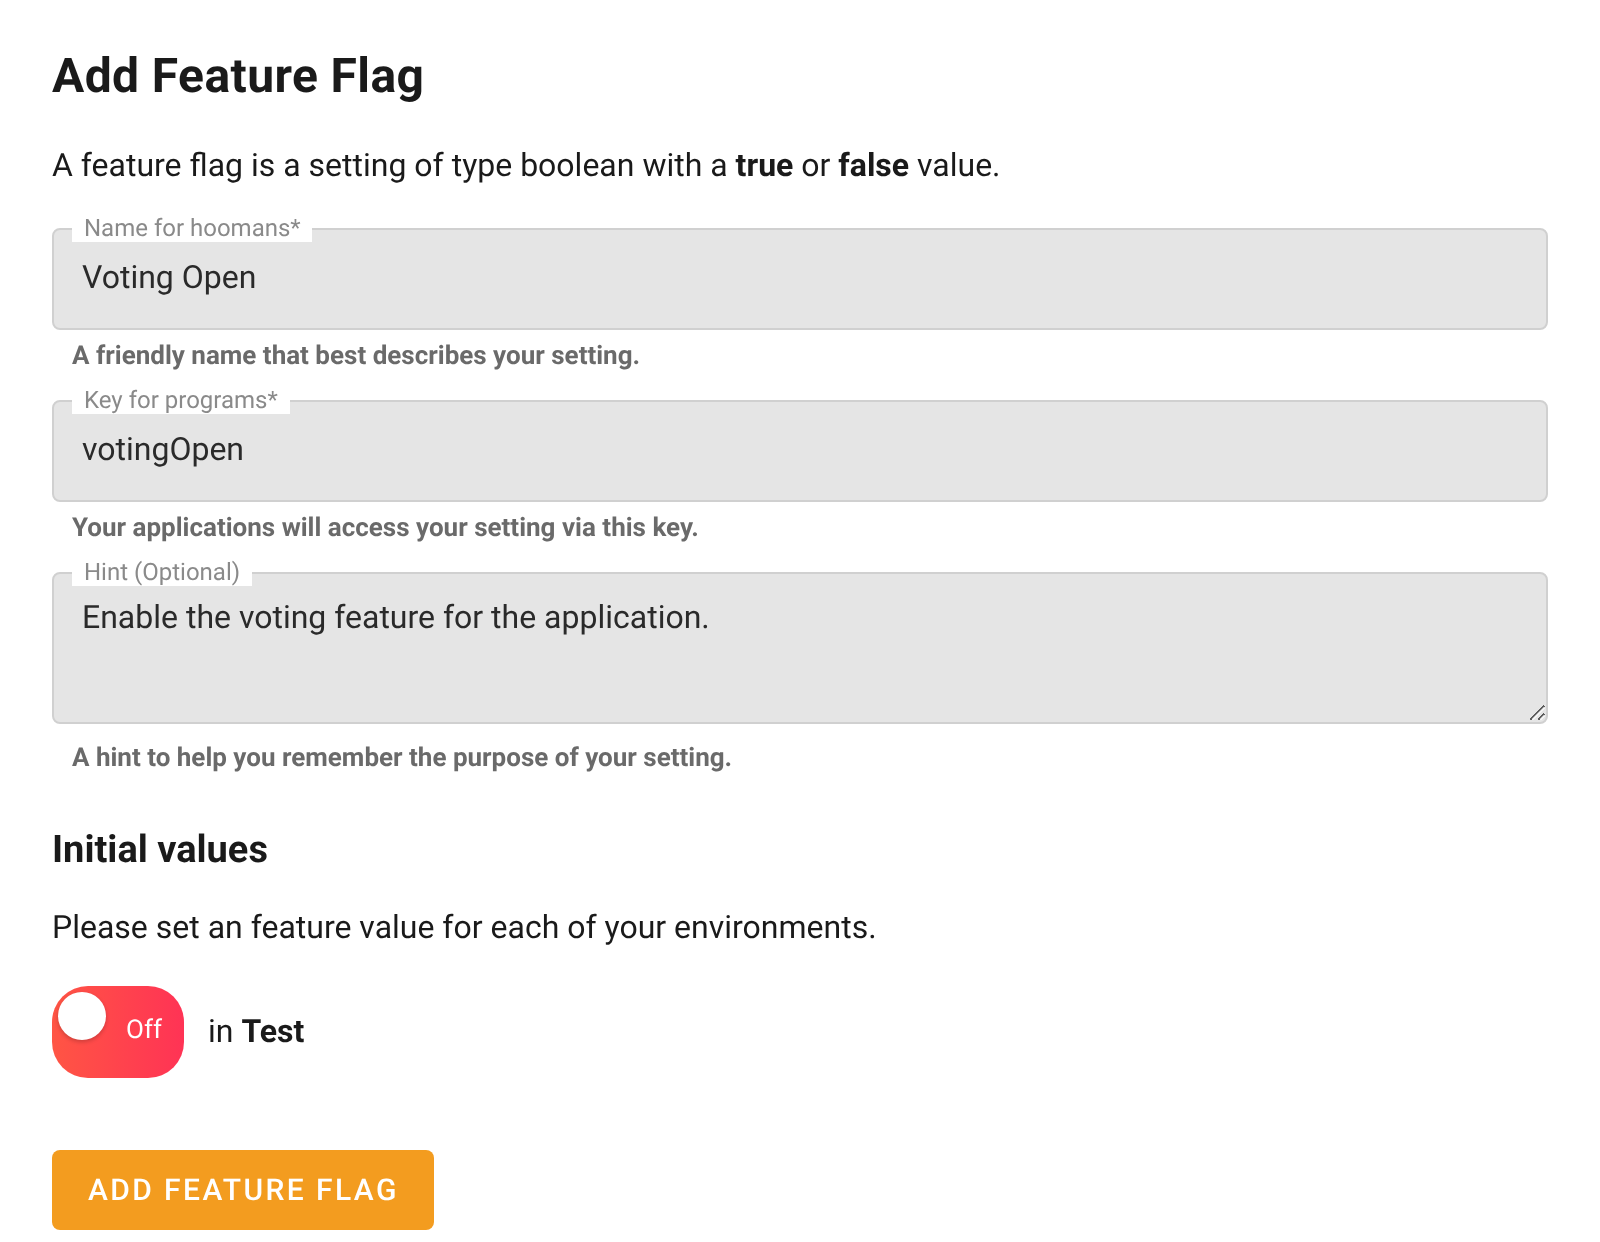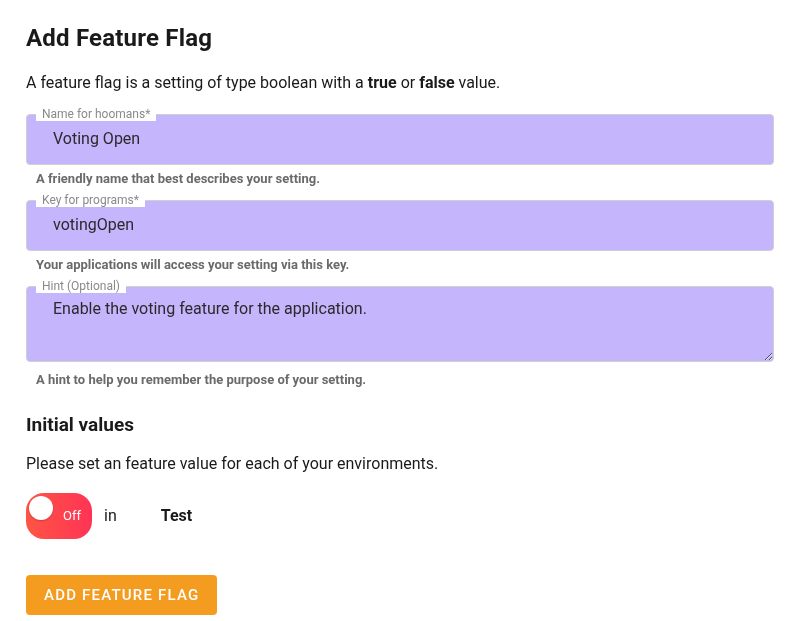--- a/index.html
+++ b/index.html
@@ -40,26 +40,26 @@
       padding: 0 6px;
       font-size: 12px;
       color: #8a8a8a;
       z-index: 1;
     }
     .field-group input[type="text"],
     .field-group textarea {
       width: 100%;
       border: 1px solid #d0d0d0;
       border-radius: 4px;
-      padding: 14px 26px;
+      padding: 14px 14px;
       font-size: 16px;
       font-family: inherit;
       color: #2a2a2a;
       outline: none;
-      background: #c4b5fd;
+      background: #e5e5e5;
       line-height: 1.3;
     }
     .field-group textarea {
       resize: both;
       height: 76px;
       padding-top: 12px;
     }
     .helper-row {
       display: flex;
       justify-content: space-between;
@@ -120,21 +120,20 @@
       right: 11px;
       font-size: 13px;
       color: #ffffff;
       font-weight: 400;
     }
     .toggle-env {
       font-size: 16px;
     }
     .toggle-env .bold {
       font-weight: 700;
-      margin-left: 40px;
     }
     .button-row {
       display: flex;
       gap: 12px;
     }
     .btn {
       padding: 11px 18px;
       font-size: 15px;
       font-weight: 500;
       letter-spacing: 1.2px;

